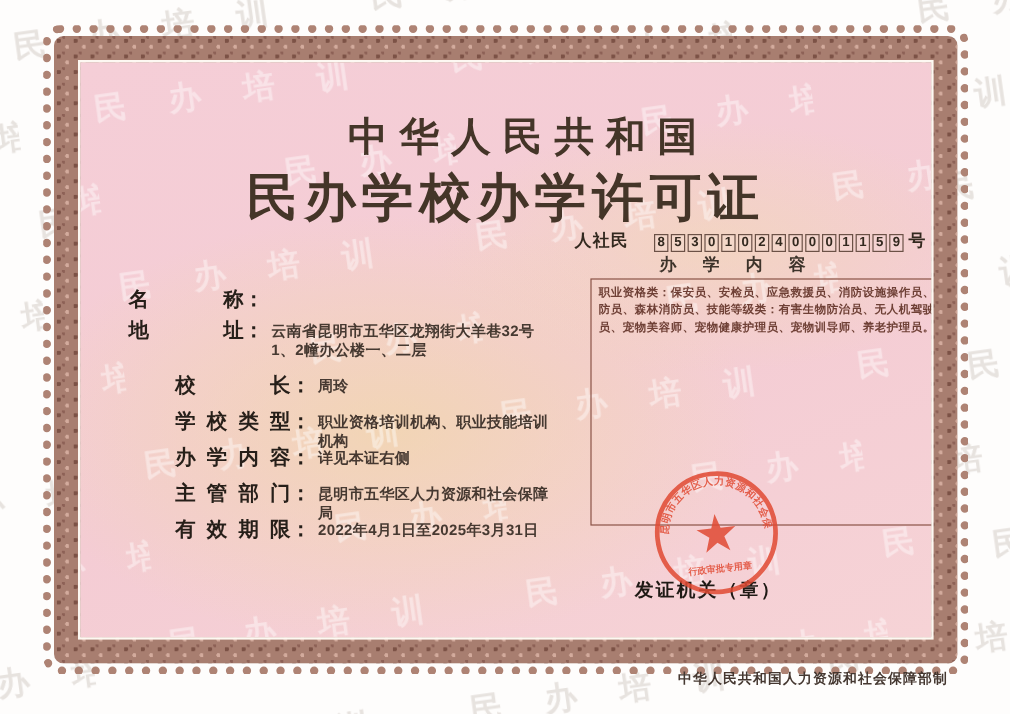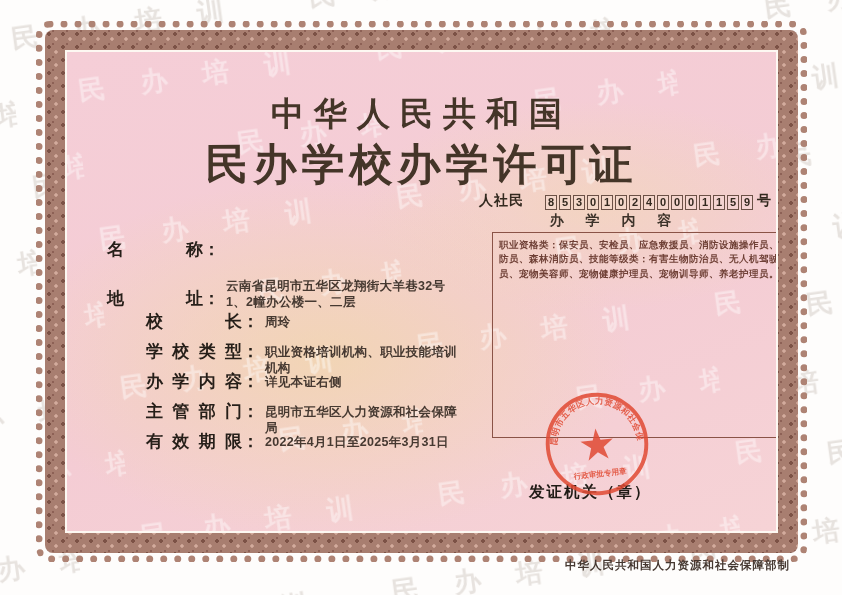--- a/index.html
+++ b/index.html
@@ -38,41 +38,41 @@
       radial-gradient(ellipse 430px 250px at 36% 64%, rgba(240,219,160,.60), rgba(240,219,160,0) 72%),
       radial-gradient(ellipse 330px 150px at 74% 32%, rgba(241,222,170,.45), rgba(241,222,170,0) 70%),
       linear-gradient(160deg,#f5ced7 0%,#f4ccd4 55%,#f6d3d6 100%);
   }
   .paper-inner{position:absolute;inset:0;z-index:2;}
   .wm-inner-svg{position:absolute;inset:0;width:100%;height:100%;z-index:1;pointer-events:none;}
   
   .title{position:absolute;left:0;width:100%;text-align:center;
     font-family:"DejaVu Serif","Liberation Serif",serif;
     color:#443528;font-weight:bold;}
-  .title-1{top:40px;font-size:33px;letter-spacing:10px;}
+  .title-1{top:40px;font-size:33px;letter-spacing:10px;padding-left:19px;}
   .title-2{top:84px;font-size:43px;letter-spacing:5px;}
   
   .license-row{position:absolute;left:412px;top:140px;display:flex;align-items:center;}
   .license-prefix,.license-suffix{font-size:14px;font-weight:bold;color:#33291f;letter-spacing:1px;}
   .license-prefix{margin-right:20px;}
   .license-suffix{margin-left:3px;}
   .digit-box{display:inline-flex;align-items:center;justify-content:center;
     width:12px;height:15px;margin:0 1px;box-sizing:border-box;
     border:1px solid #6b5146;background:rgba(255,255,255,.10);
     font-size:11px;font-weight:bold;color:#33291f;}
   
   .panel-header{position:absolute;left:394px;top:160px;width:308px;text-align:center;
     font-size:14px;font-weight:bold;letter-spacing:9px;color:#3d332a;}
   .content-panel{position:absolute;left:394px;top:180px;width:306px;height:206px;
     box-sizing:border-box;border:1px solid #8a5347;padding:5px 6px;
     font-size:9.5px;line-height:1.5;font-weight:bold;color:#6f4036;letter-spacing:.5px;margin-left:31px;}
   
   .fields{position:absolute;left:40px;top:186px;width:356px;}
   .field{display:flex;align-items:flex-start;}
-  .f-h26{height:26px;}  .f-h46{height:46px;align-items:flex-end;}  .f-h30{height:30px;margin-left:39px;}
+  .f-h26{height:26px;}  .f-h46{height:46px;}  .f-h30{height:30px;margin-left:39px;}
   .f-label{display:inline-block;width:96px;text-align:justify;text-align-last:justify;
     font-size:17px;font-weight:bold;color:#261f19;flex:0 0 96px;
     font-family:"DejaVu Serif","Liberation Serif",serif;}
   .f-colon{font-size:17px;font-weight:bold;color:#261f19;margin-right:6px;
     font-family:"DejaVu Serif","Liberation Serif",serif;}
   .f-value{font-size:12.5px;color:#463931;padding-top:4px;line-height:1.3;font-weight:bold;letter-spacing:.3px;}
   
   .issuer{position:absolute;left:462px;top:430px;font-size:15.5px;font-weight:bold;
     color:#1f1a15;letter-spacing:2px;
     font-family:"DejaVu Serif","Liberation Serif",serif;}

